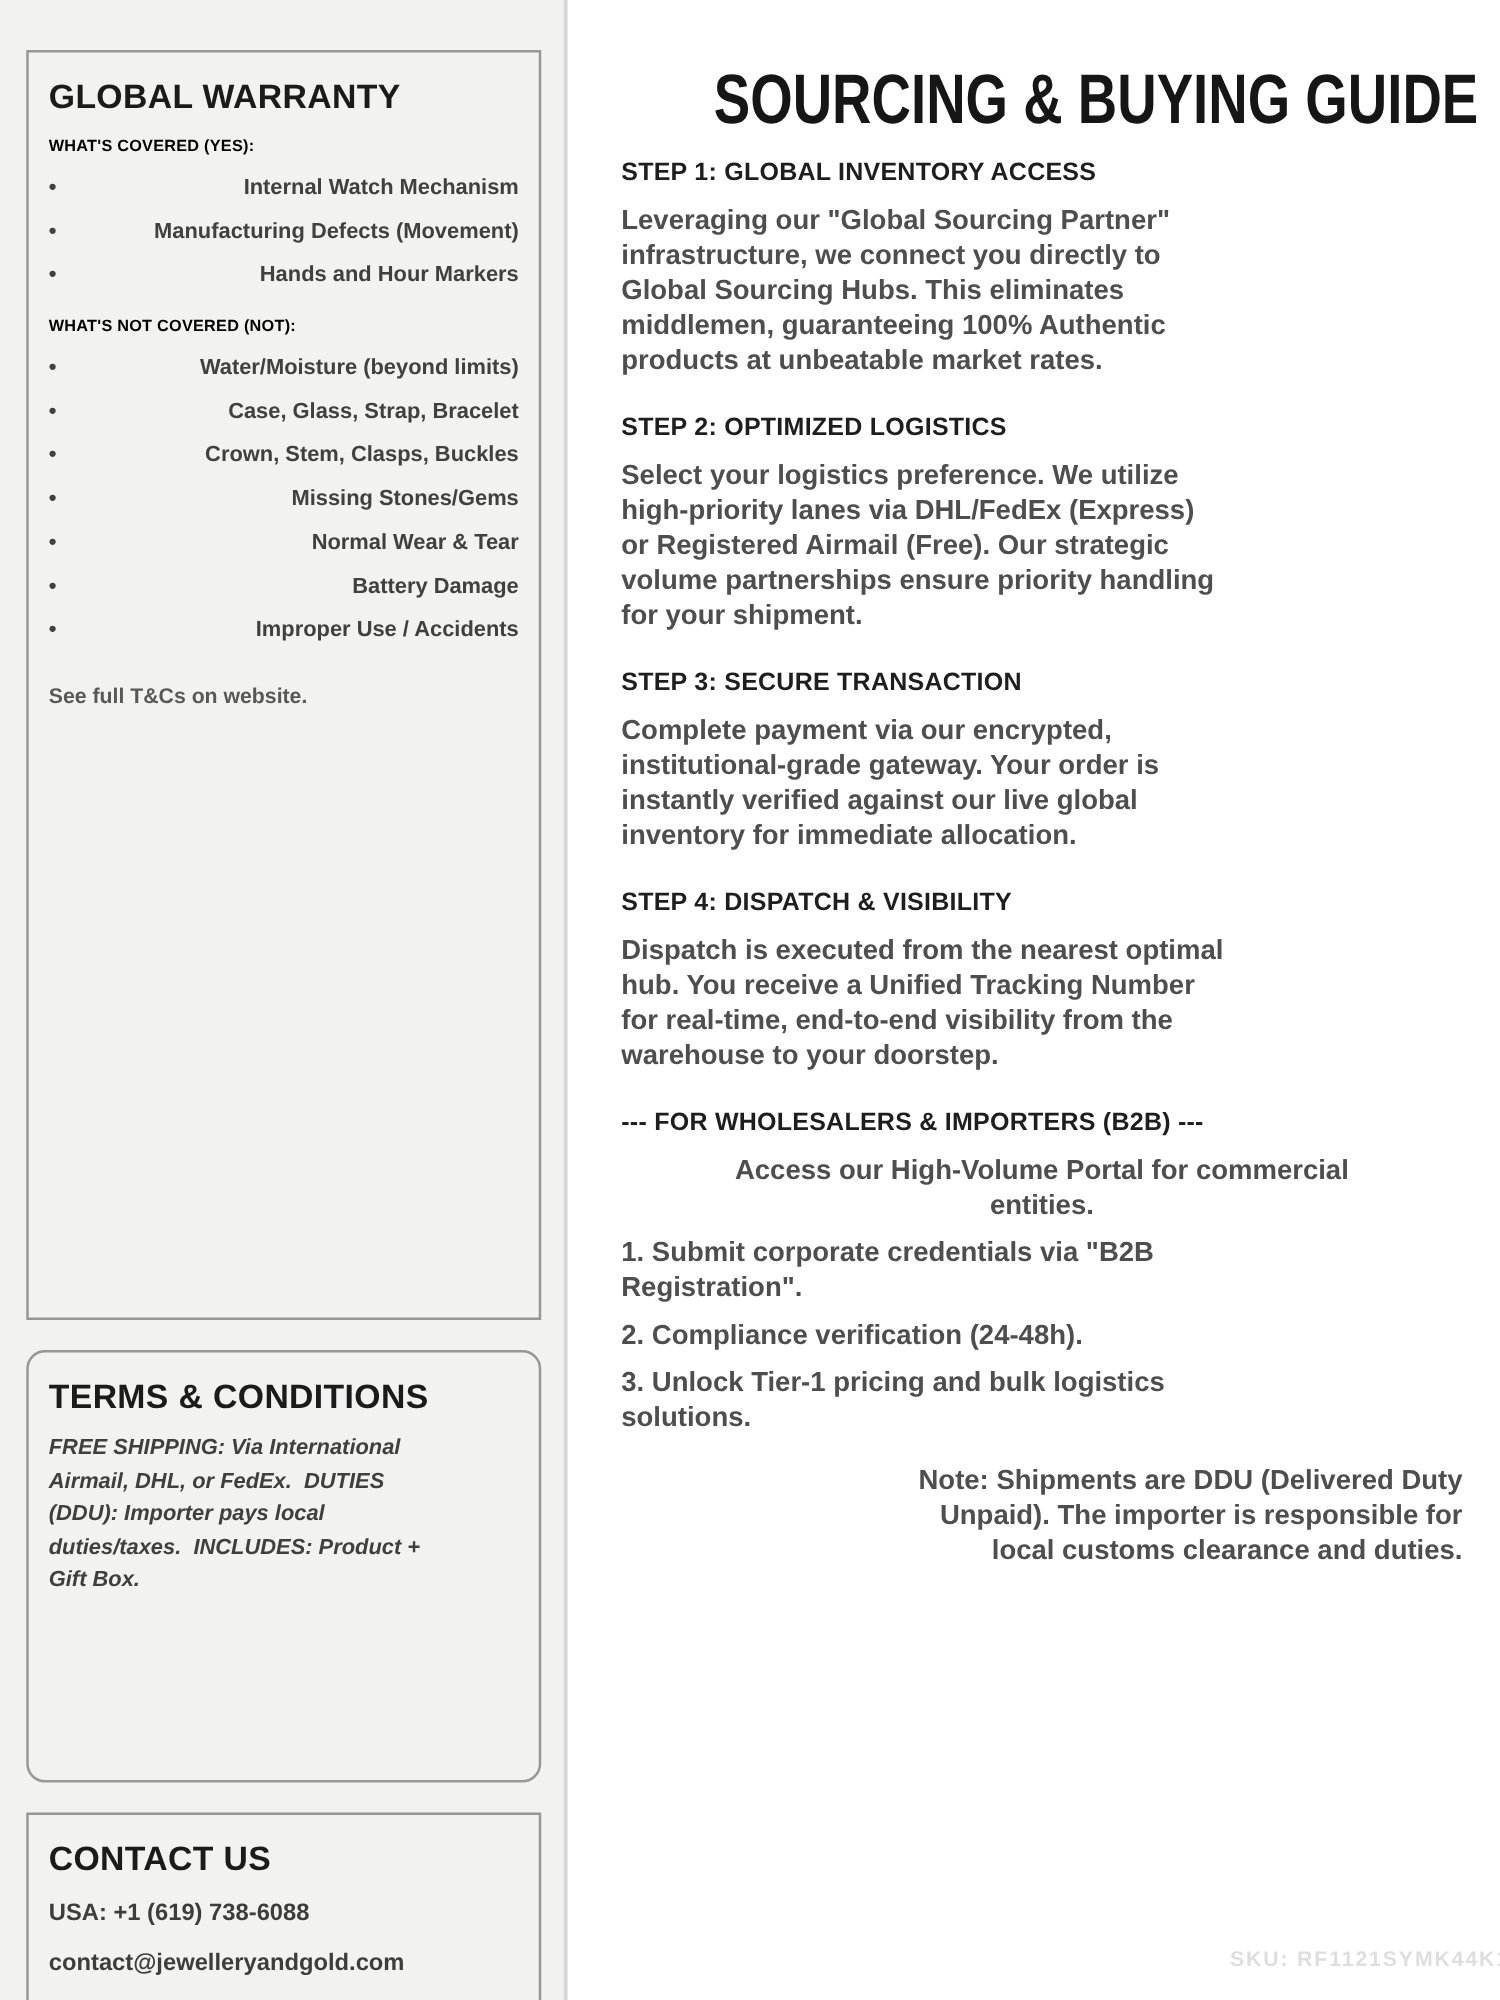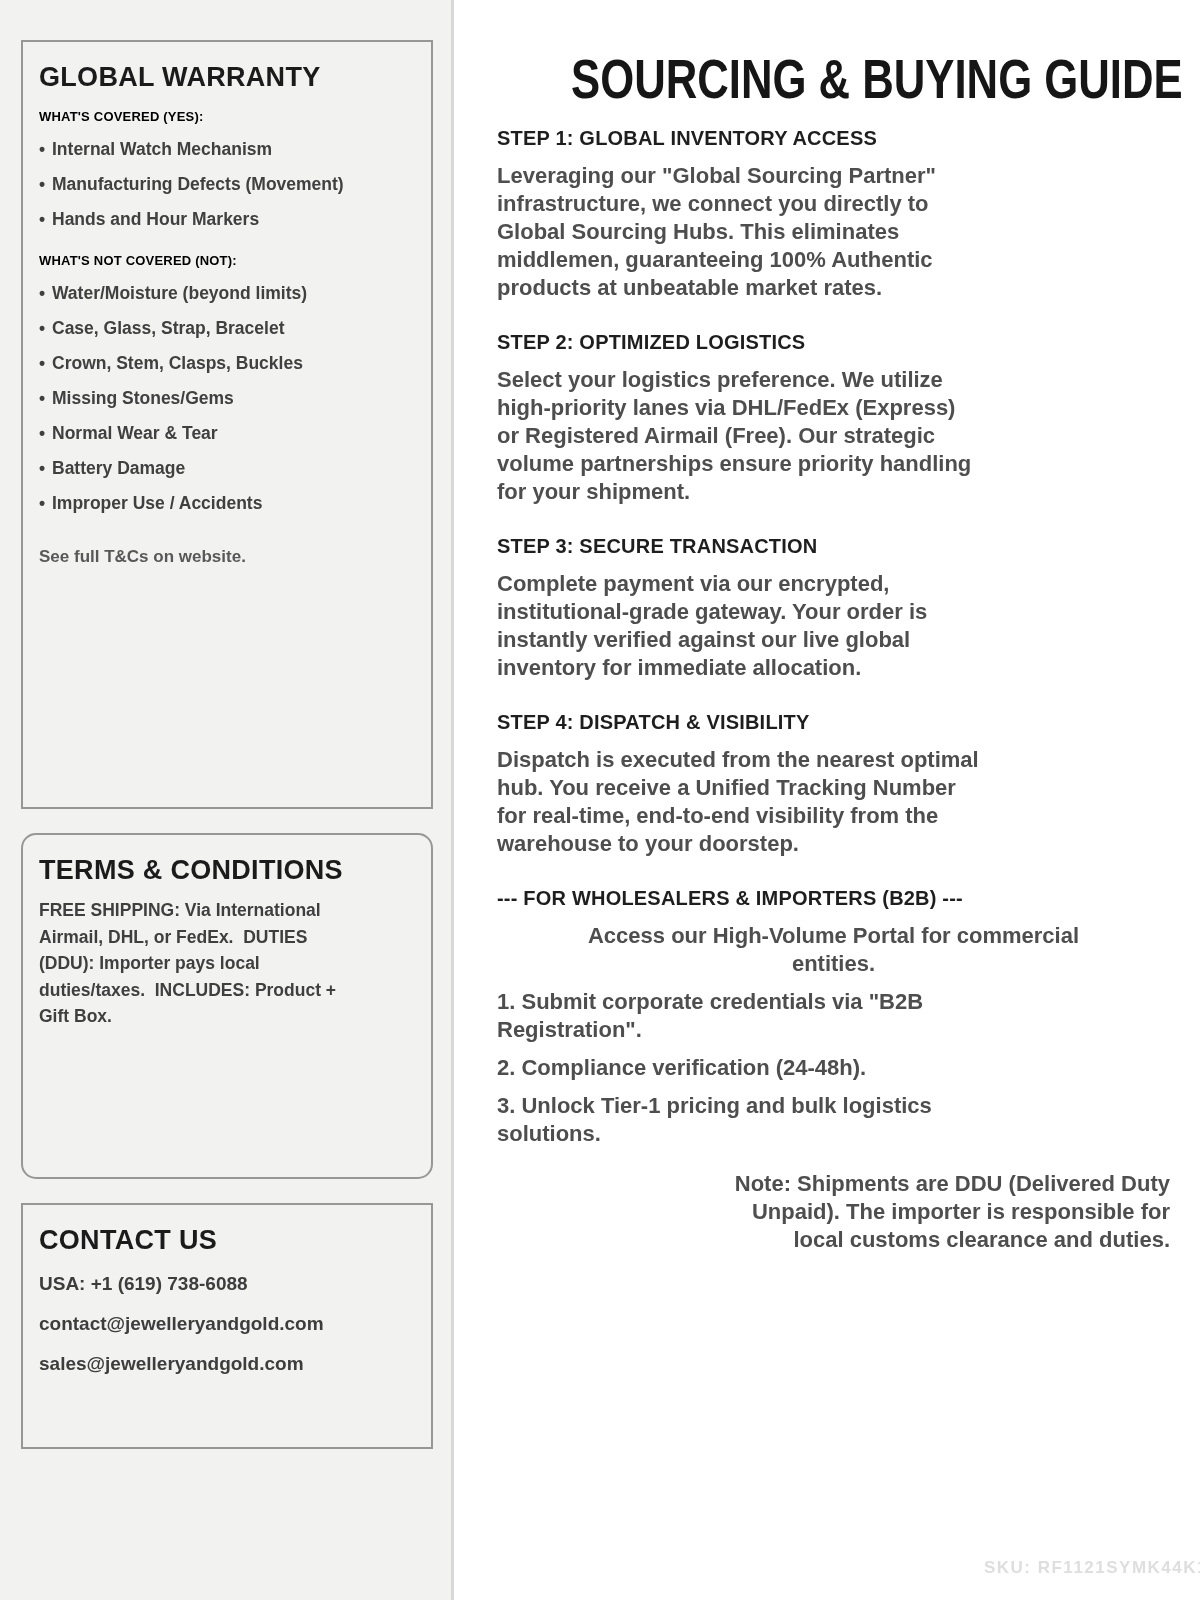--- a/index.html
+++ b/index.html
@@ -9,44 +9,44 @@
   }
   
   .sidebar{
     position:absolute; left:0; top:0; width:454px; height:1600px;
     background:#f2f2f0; border-right:3px solid #d8d8d8; box-sizing:border-box;
   }
   .box{
     box-sizing:border-box; margin:0 18px 0 21px; border:2px solid #979797;
     padding:20px 16px 0 16px; background:#f2f2f0;
   }
-  .box-warranty{margin-top:40px; height:769px;}
+  .box-warranty{margin-top:40px; height:1016px;}
   .box-terms{margin-top:24px; height:346px;border-radius:15px;}
   .box-contact{margin-top:24px; height:246px;}
   .box h2{
     margin:0; font-size:27px; font-weight:bold; color:#1b1b1b; letter-spacing:.3px;
   }
   .box h3{
     margin:16px 0 0 0; font-size:13px; font-weight:bold; color:#000000; letter-spacing:.2px;
   }
   .box ul{ margin:8px 0 0 0; padding:0; list-style:none; }
   .box li{
     font-size:17.5px; font-weight:bold; color:#404040; line-height:35px;
-    padding-left:13px; position:relative;
+    padding-left:13px; position:relative;text-align:right;
   }
   .box li::before{
     content:"•"; position:absolute; left:0; top:0; color:#404040;
   }
   .gap-before{ margin-top:34px; }
   .footnote{
     margin:26px 0 0 0; font-size:17px; font-weight:bold; color:#585858;
   }
   .box .body-text{
     margin:11px 0 0 0; font-size:17.5px; font-weight:bold; color:#3f3f3f;
-    line-height:26.5px; white-space:pre-wrap;
+    line-height:26.5px; white-space:pre-wrap;font-style:italic;
   }
   .contact-line{
     margin:16px 0 0 0; font-size:19px; font-weight:bold; color:#3d3d3d; line-height:24px;
   }
   .contact-line + .contact-line{ margin-top:16px; }
   
   .main{
     position:absolute; left:457px; top:0; width:743px; height:1600px;
     padding:0 30px 0 40px; box-sizing:border-box;
   }

